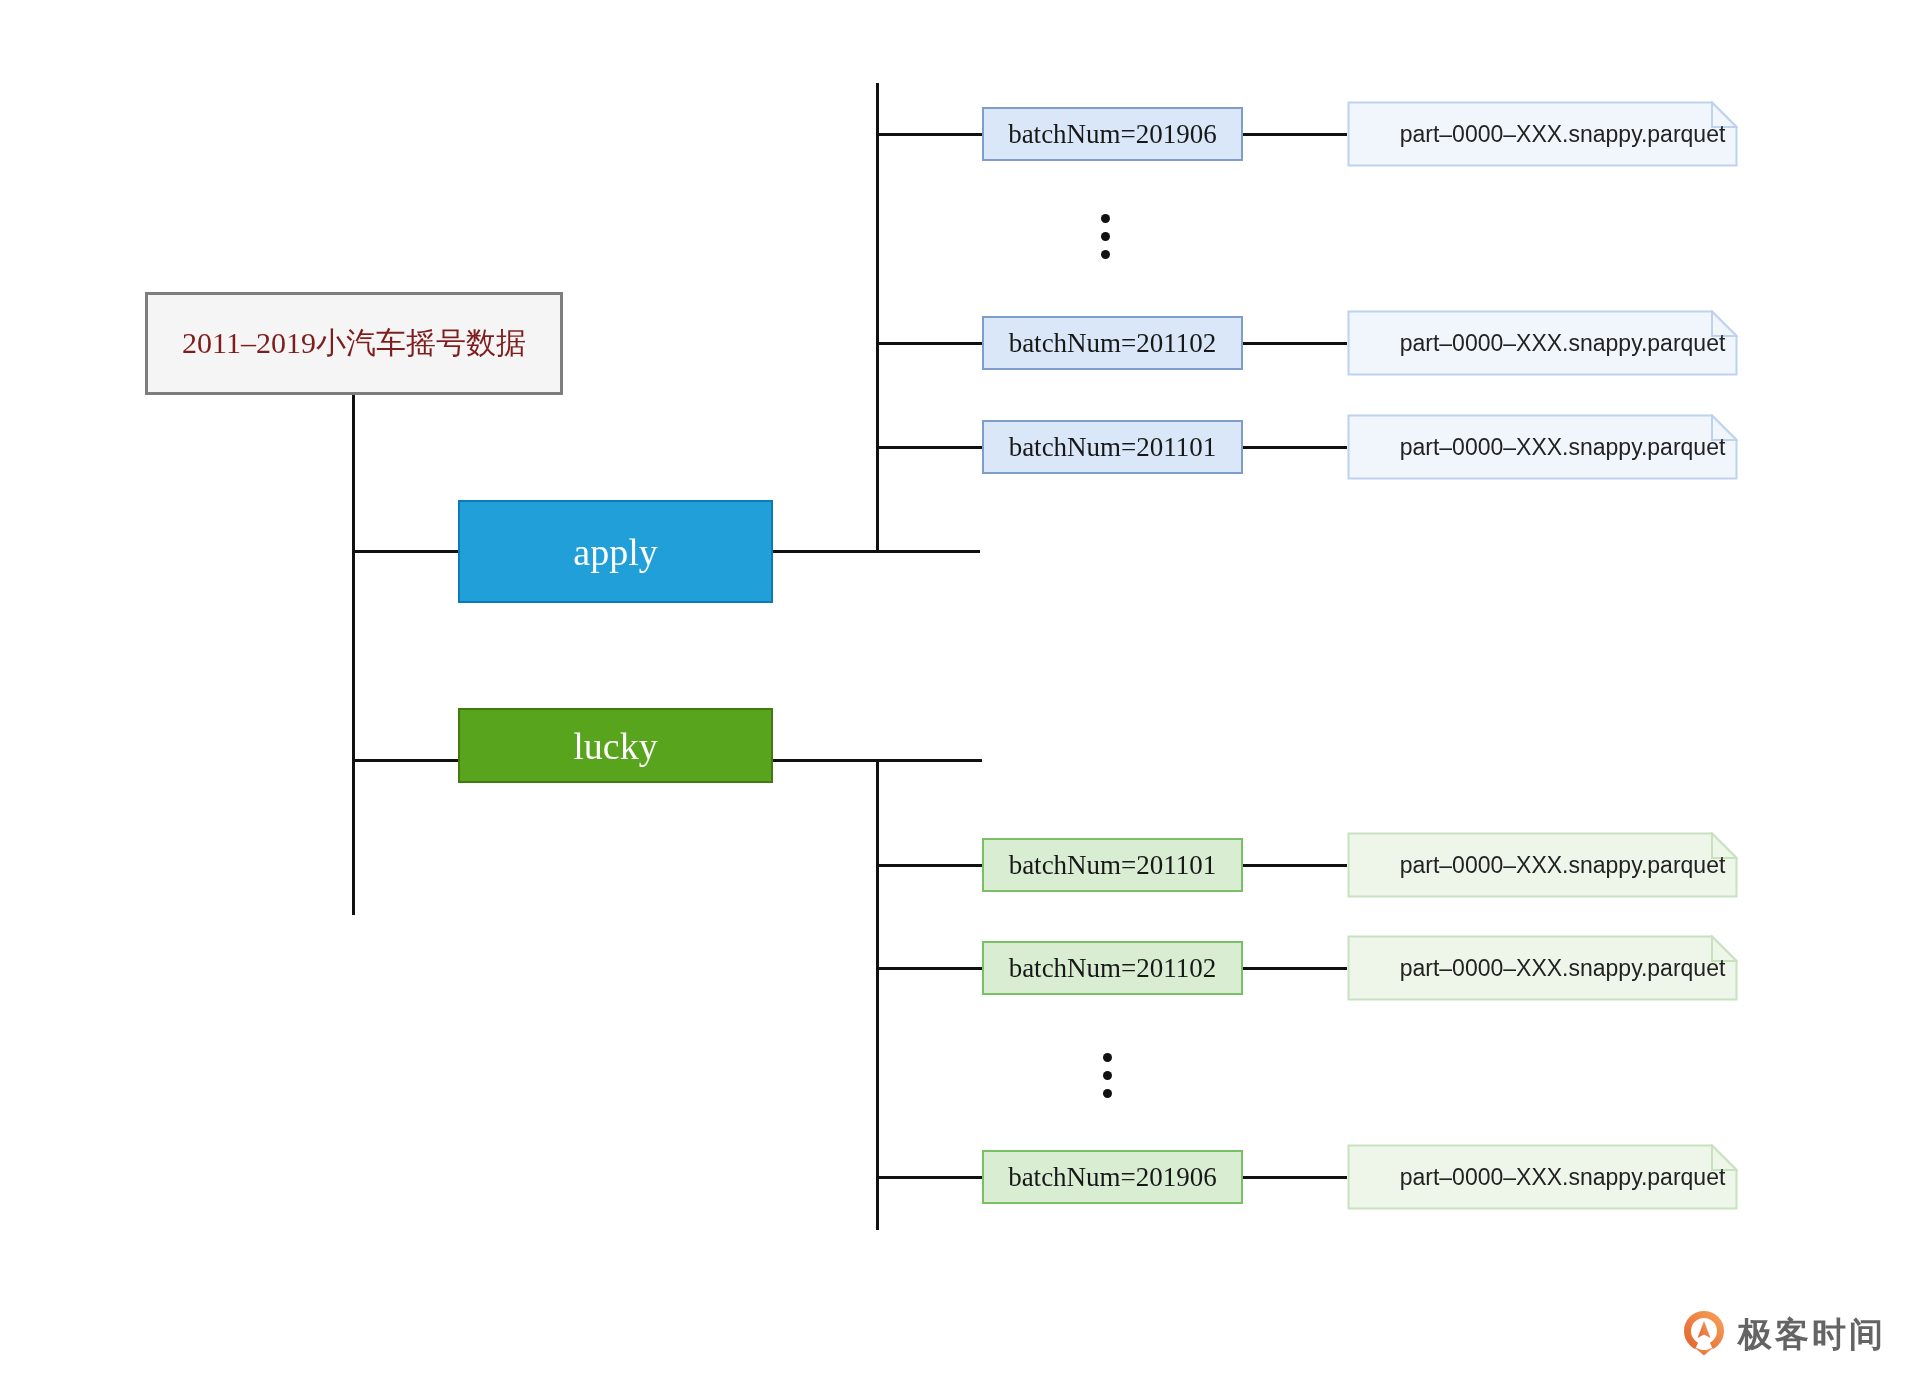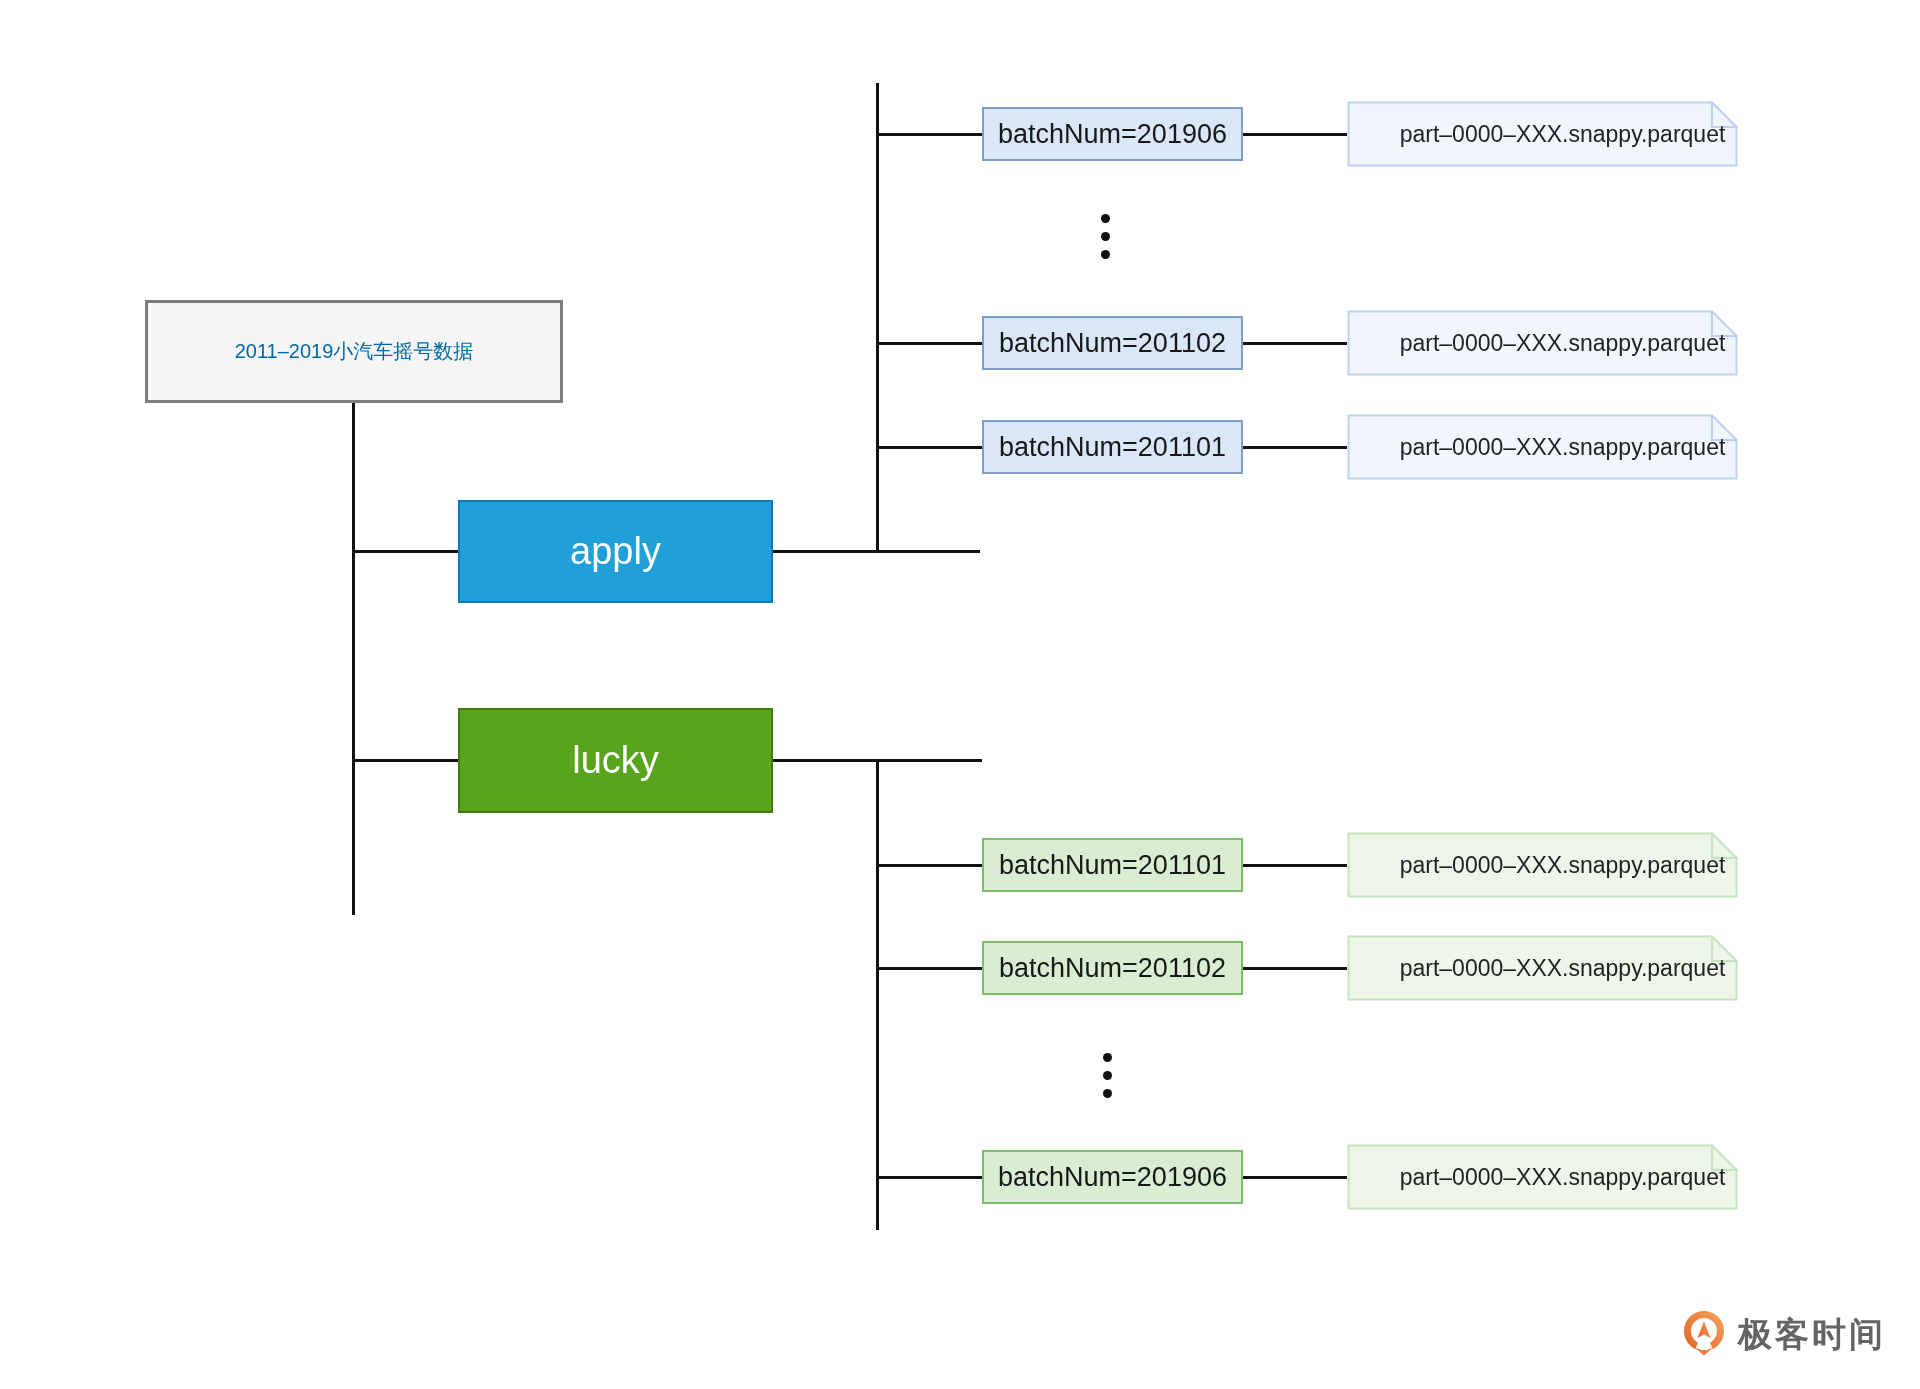--- a/index.html
+++ b/index.html
@@ -17,24 +17,25 @@
   html,body{margin:0;padding:0;}
   body{background:#e9e9e9;font-family:"Liberation Sans","DejaVu Sans",sans-serif;}
   #canvas{
     position:relative; width:1920px; height:1389px; background:var(--page-bg);
     margin:0 auto; overflow:hidden;
   }
   .box{
     position:absolute; box-sizing:border-box;
     display:flex; align-items:center; justify-content:center;
     white-space:nowrap;
+    font-family:Liberation Serif, serif;
   }
   .root-box{
     border:3px solid var(--root-border); background:var(--root-fill);
-    color:#0369a1; font-size:20px;margin-top:8px;
+    color:#7f1d1d; font-size:30px;
   }
   .branch-box{ color:#ffffff; font-size:38px; }
   .branch-box.apply{ background:var(--apply-fill); border:2px solid var(--apply-border); }
   .branch-box.lucky{ background:var(--lucky-fill); border:2px solid var(--lucky-border); }
   .batch{ font-size:27px; color:#181818; }
   .batch.blue{ background:var(--batch-blue-fill); border:2px solid var(--batch-blue-border); }
   .batch.green{ background:var(--batch-green-fill); border:2px solid var(--batch-green-border); }
   .file{ position:absolute; width:391px; height:66px; }
   .file svg{ position:absolute; left:0; top:0; }
   .file .label{
@@ -85,21 +86,21 @@
   <div class="hline" style="left:1242px;top:1176px;width:105px;height:3px;"></div>
 
   <div class="box root-box" style="left:145px;top:292px;width:418px;height:103px;">
     <span>2011–2019小汽车摇号数据</span>
   </div>
 
   <div class="box branch-box apply" style="left:458px;top:500px;width:315px;height:103px;text-align:center;">
     <span>apply</span>
   </div>
 
-  <div class="box branch-box lucky" style="left:458px;top:708px;width:315px;height:105px;">
+  <div class="box branch-box lucky" style="left:458px;top:708px;width:315px;height:75px;">
     <span>lucky</span>
   </div>
 
   <div class="box batch blue" style="left:982px;top:107px;width:261px;height:54px;">
     <span>batchNum=201906</span>
   </div>
   <div class="box batch blue" style="left:982px;top:316px;width:261px;height:54px;">
     <span>batchNum=201102</span>
   </div>
   <div class="box batch blue" style="left:982px;top:420px;width:261px;height:54px;">

